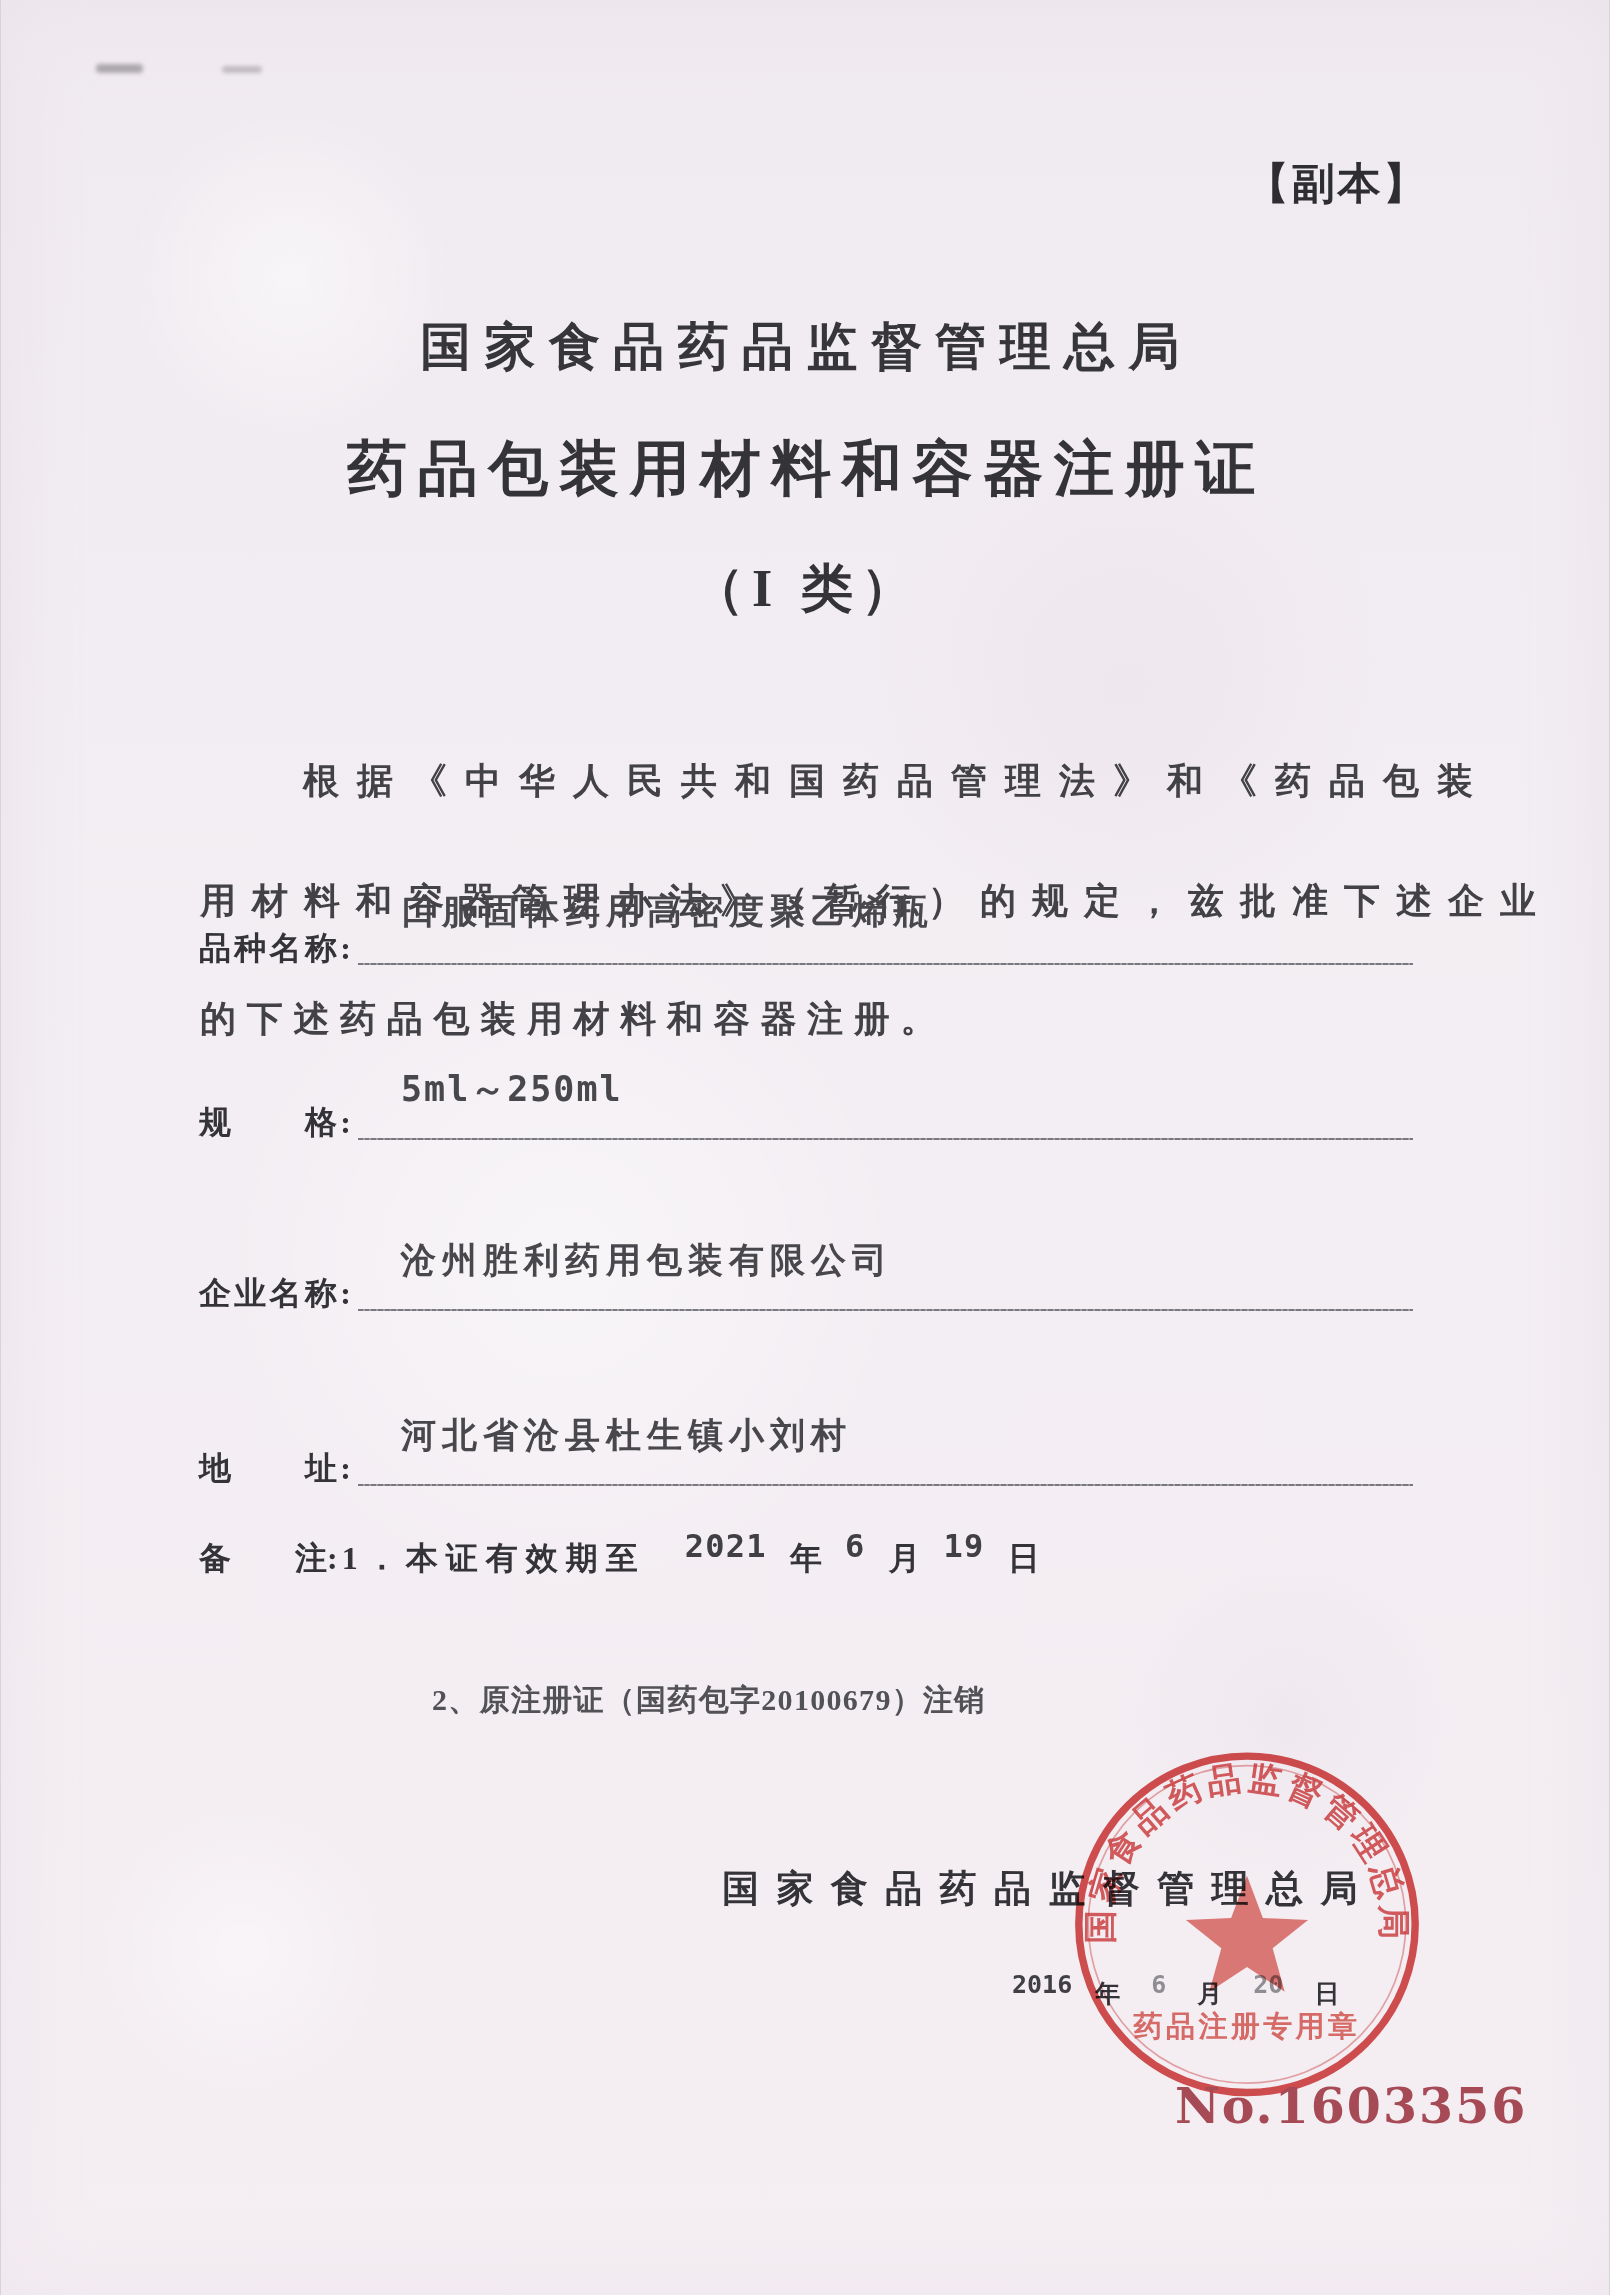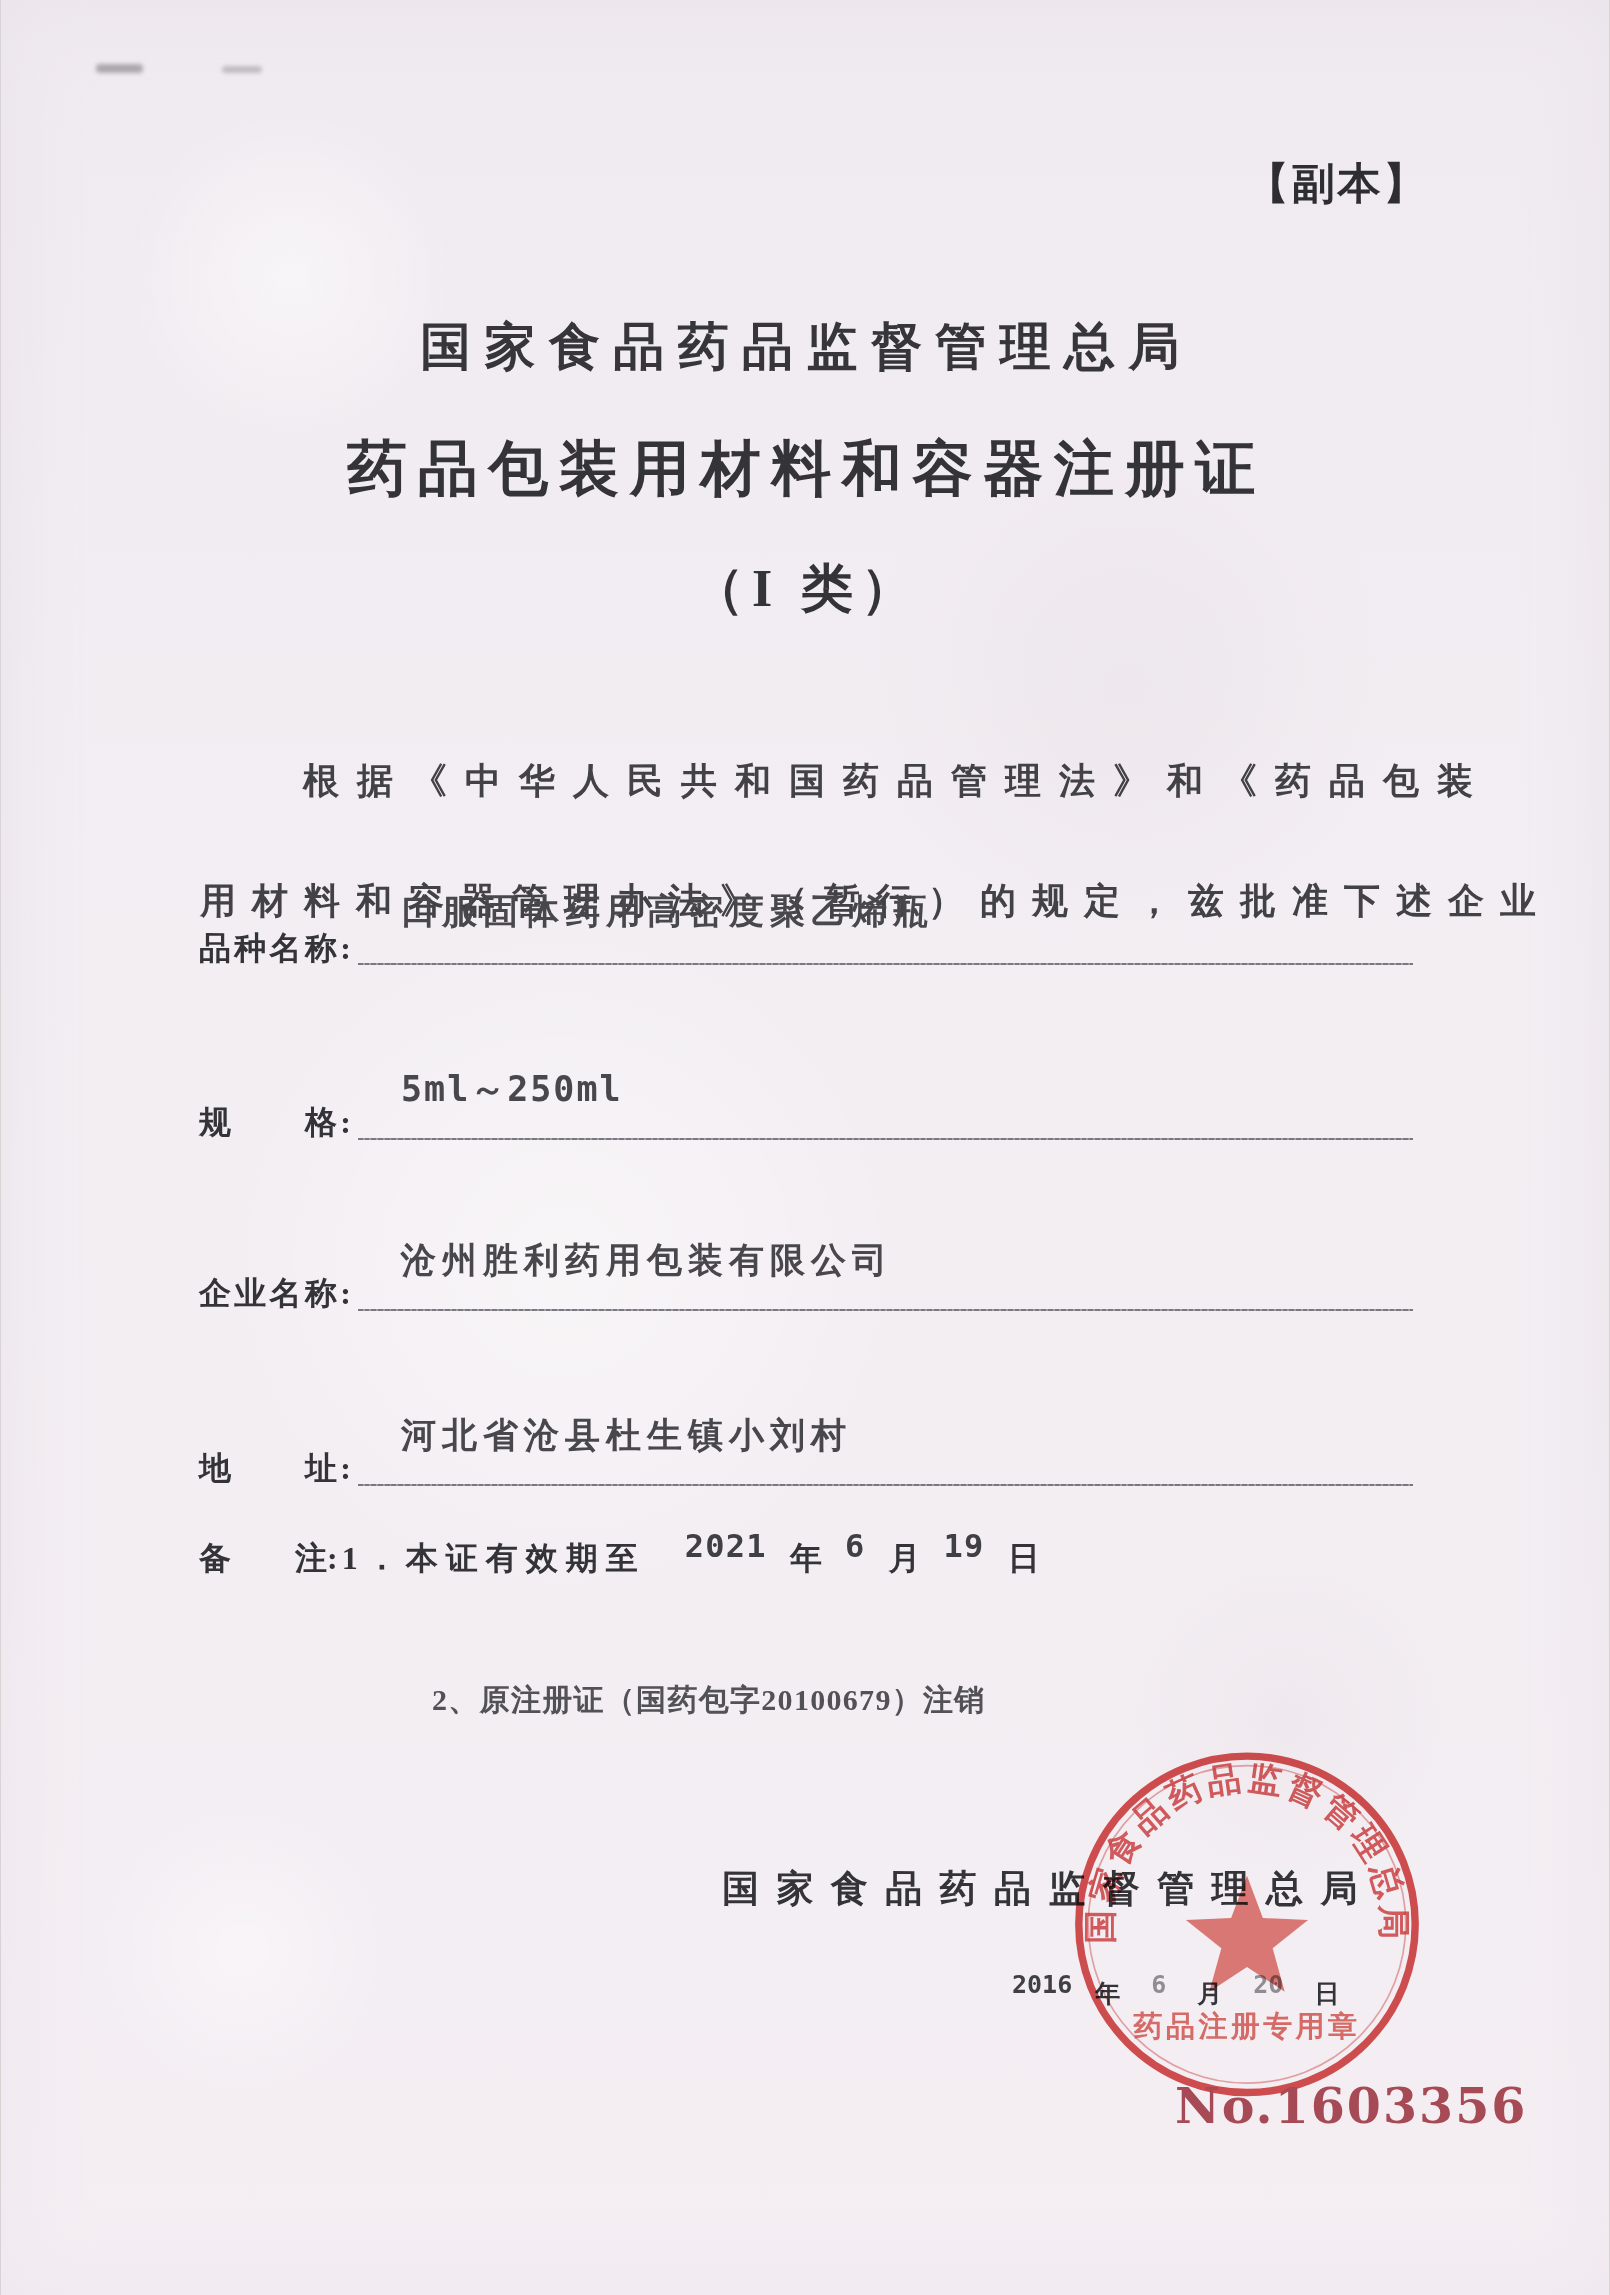--- a/index.html
+++ b/index.html
@@ -95,20 +95,21 @@
 
   <div class="abs copy-label">【副本】</div>
 
   <div class="abs title-authority">国家食品药品监督管理总局</div>
   <div class="abs title-class">（I 类）</div>
   <div class="abs title-cert">药品包装用材料和容器注册证</div>
 
 
   <div class="abs para l1">根据《中华人民共和国药品管理法》和《药品包装</div>
   <div class="abs para l2">用材料和容器管理办法》（暂行）的规定，兹批准下述企业</div>
+  <div class="abs para l3">的下述药品包装用材料和容器注册。</div>
 
   <div class="abs field-label lab-variety">品种名称:</div>
   <div class="abs field-value val-variety">口服固体药用高密度聚乙烯瓶</div>
   <div class="underline ul-1"></div>
 
   <div class="abs field-label lab-spec">规　　格:</div>
   <div class="abs field-value val-spec">5ml～250ml</div>
   <div class="underline ul-2"></div>
 
   <div class="abs field-label lab-company">企业名称:</div>

